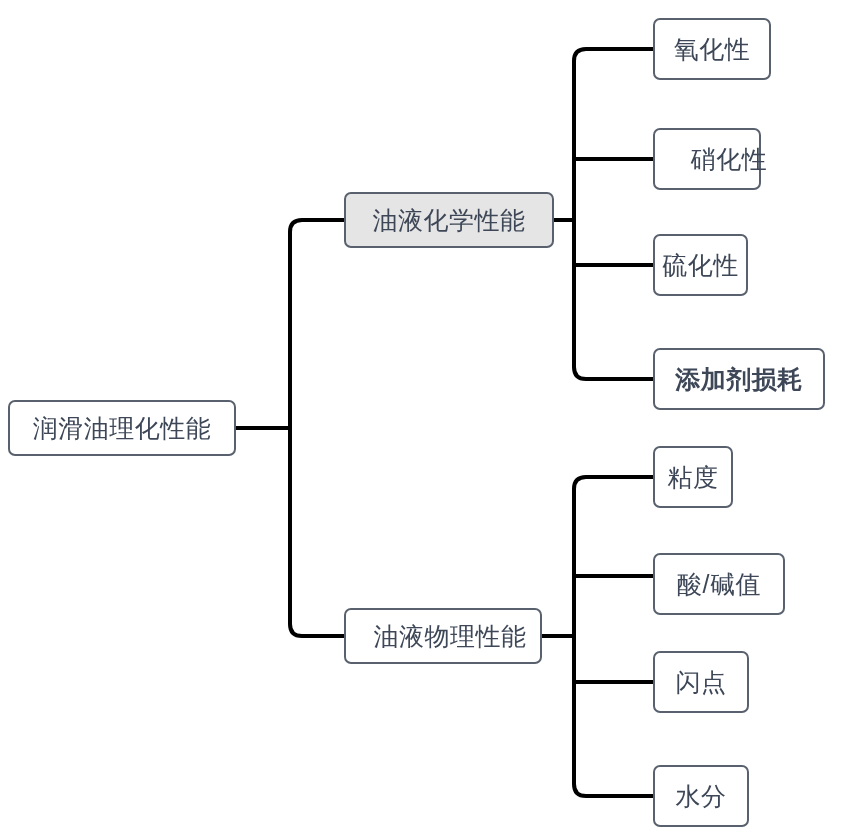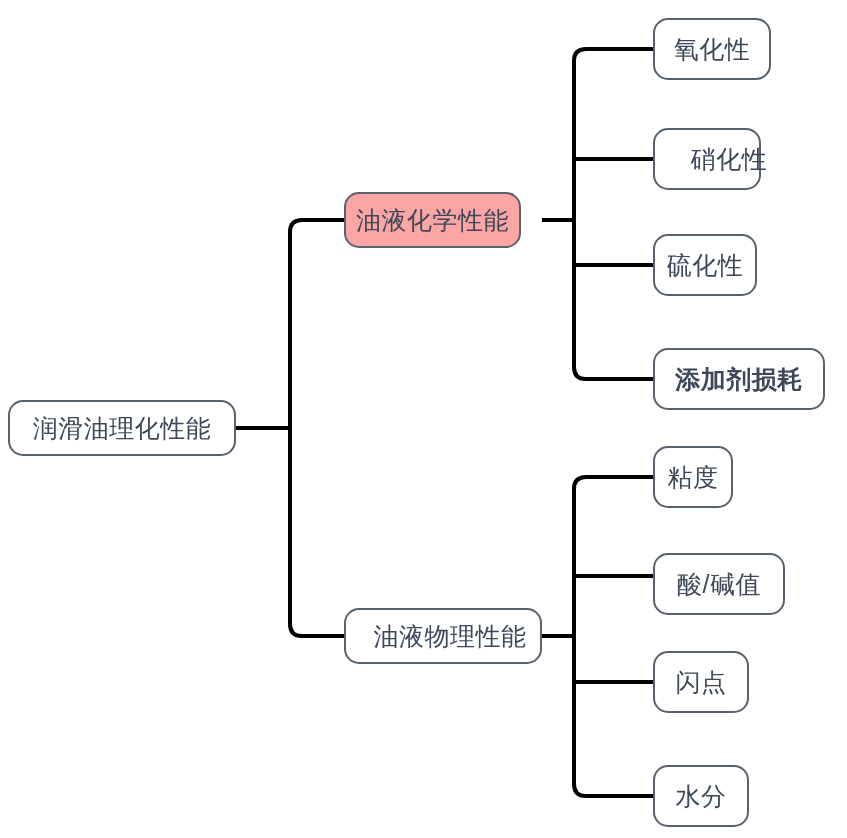--- a/index.html
+++ b/index.html
@@ -23,21 +23,21 @@
     top: 0;
     width: 847px;
     height: 838px;
     pointer-events: none;
   }
   .node {
     position: absolute;
     box-sizing: border-box;
     background: #ffffff;
     border: 2px solid #59616e;
-    border-radius: 15px;
+    border-radius: 7px;
     display: flex;
     align-items: center;
     justify-content: center;
     z-index: 5;
   }
   .node-label {
     color: #3d4757;
     font-size: 25px;
     line-height: 1;
     letter-spacing: 0.5px;
@@ -87,33 +87,33 @@
       <path d="M 574 682 L 653 682"></path>
 
       <path d="M 574 784 Q 574 796 586 796 L 653 796"></path>
     </g>
   </svg>
 
   <div class="node root" style="left: 8px; top: 400px; width: 228px; height: 56px; border-color: rgb(89, 97, 110); background: rgb(255, 255, 255);">
     <span class="node-label" style="color: rgb(61, 71, 87);">润滑油理化性能</span>
   </div>
 
-  <div class="node branch" style="left: 344px; top: 192px; width: 177px; height: 56px; border-color: rgb(89, 97, 110); background: #fca5a5;">
+  <div class="node branch" style="left: 344px; top: 192px; width: 210px; height: 56px; border-color: rgb(89, 97, 110); background: #e5e5e5;">
     <span class="node-label" style="color: rgb(61, 71, 87);">油液化学性能</span>
   </div>
 
   <div class="node leaf" style="left: 653px; top: 18px; width: 118px; height: 62px; border-color: rgb(89, 97, 110); background: rgb(255, 255, 255);">
     <span class="node-label" style="color: rgb(61, 71, 87);">氧化性</span>
   </div>
 
   <div class="node leaf" style="left: 653px; top: 128px; width: 108px; height: 62px; border-color: rgb(89, 97, 110); background: rgb(255, 255, 255); padding-left: 44px;">
     <span class="node-label" style="color: rgb(61, 71, 87);">硝化性</span>
   </div>
 
-  <div class="node leaf" style="left: 653px; top: 234px; width: 104px; height: 62px; border-color: rgb(89, 97, 110); background: rgb(255, 255, 255);">
+  <div class="node leaf" style="left: 653px; top: 234px; width: 95px; height: 62px; border-color: rgb(89, 97, 110); background: rgb(255, 255, 255);">
     <span class="node-label" style="color: rgb(61, 71, 87);">硫化性</span>
   </div>
 
   <div class="node leaf" style="left: 653px; top: 348px; width: 172px; height: 62px; border-color: rgb(89, 97, 110); background: rgb(255, 255, 255); font-weight: bold;">
     <span class="node-label" style="color: rgb(61, 71, 87);">添加剂损耗</span>
   </div>
 
   <div class="node branch" style="left: 344px; top: 608px; width: 198px; height: 56px; border-color: rgb(89, 97, 110); background: rgb(255, 255, 255); padding-left: 14px;">
     <span class="node-label" style="color: rgb(61, 71, 87);">油液物理性能</span>
   </div>

